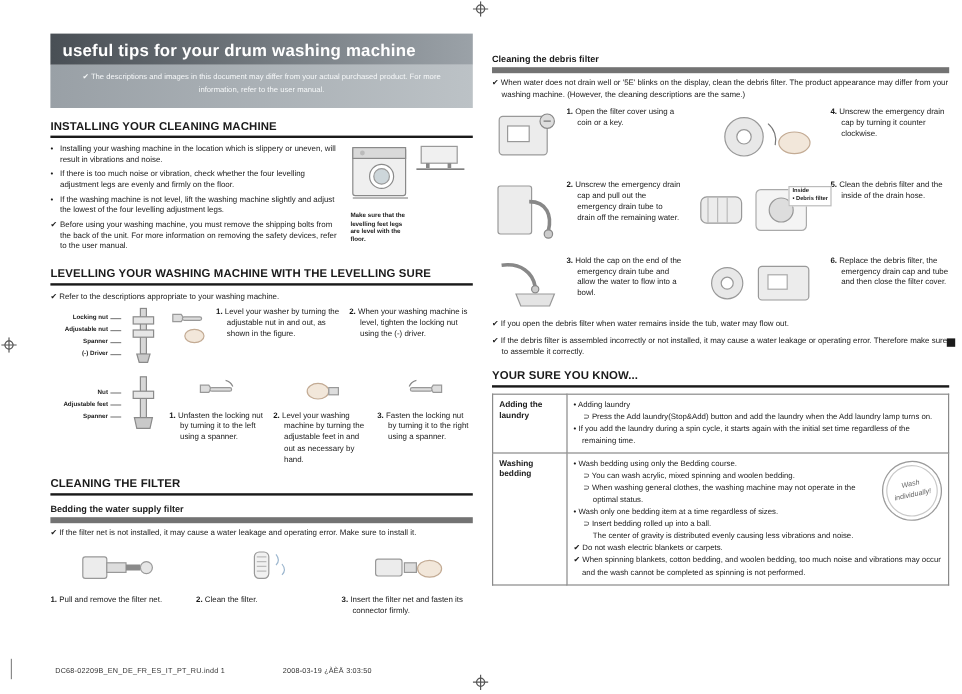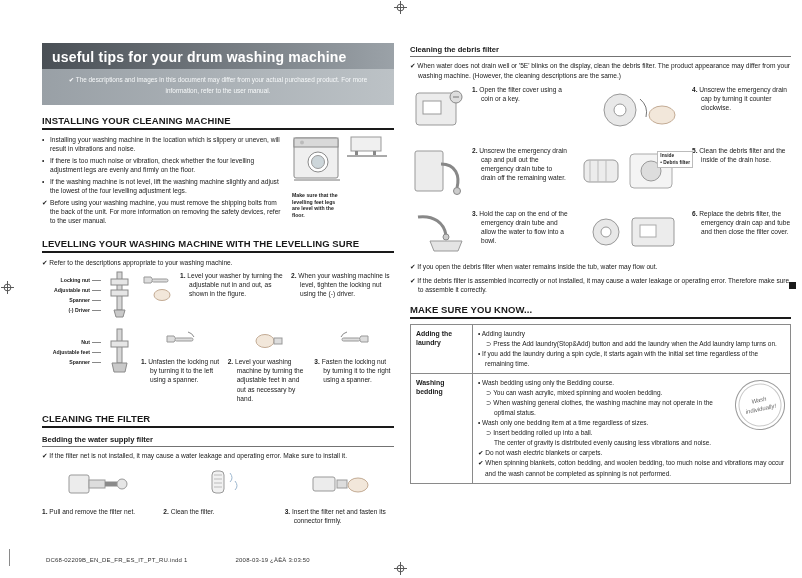--- a/index.html
+++ b/index.html
@@ -1,27 +1,27 @@
 <!DOCTYPE html>
 <html><head>
 <meta charset="utf-8">
 <style>
   *{box-sizing:border-box;margin:0;padding:0}
   html,body{background:#fff}
   body{font-family:"Liberation Sans",sans-serif;color:#1a1a1a}
   .page{position:relative;width:802px;height:578px;background:#fff;overflow:hidden}
-  .col-left{position:absolute;left:42px;top:43px;width:352px}
+  .col-left{position:absolute;left:42px;top:28px;width:352px}
   .col-right{position:absolute;left:410px;top:38px;width:381px}
 
   .banner{margin-bottom:8px}
   .banner-title{background:linear-gradient(90deg,#494f55,#9ba2a8);color:#fff;font-size:14px;font-weight:bold;padding:6px 10px 4px;letter-spacing:.2px}
   .banner-note{background:linear-gradient(90deg,#99a0a6,#bcc2c6);color:#f6f8f9;font-size:6.4px;line-height:1.7;text-align:center;padding:6px 18px 8px}
 
   .h1{font-size:9.5px;font-weight:bold;border-bottom:2px solid #1a1a1a;padding-bottom:2px;margin:10px 0 5px;letter-spacing:.1px}
-  .h2{font-size:7.6px;font-weight:bold;border-bottom:1px solid #737373;padding-bottom:2px;margin:7px 0 4px}
+  .h2{font-size:7.6px;font-weight:bold;border-bottom:5px solid #737373;padding-bottom:2px;margin:7px 0 4px}
   .note{font-size:6.6px;line-height:1.45;margin:2px 0 4px}
   .hang{padding-left:8px;text-indent:-8px}
 
   .bullet{position:relative;padding-left:8px;font-size:6.6px;line-height:1.4;margin-bottom:2.5px}
   .bullet .mk{position:absolute;left:0;top:0}
 
   .install-row{display:flex;gap:6px}
   .install-bullets{flex:1}
   .install-fig{width:102px;display:flex;flex-wrap:wrap;align-items:flex-start;column-gap:3px;row-gap:2px}
   .fig-caption{font-size:5.2px;font-weight:bold;line-height:1.3;width:48px}
@@ -319,21 +319,21 @@
           <rect x="54" y="9" width="42" height="28" rx="3" fill="#ececec" stroke="#999"></rect>
           <rect x="62" y="16" width="16" height="12" fill="#fff" stroke="#aaa"></rect>
         </svg>
       </div>
       <div class="step"><b>6.</b> <span>Replace the debris filter, the emergency drain cap and tube and then close the filter cover.</span></div>
     </div>
 
     <div class="note hang">✔ If you open the debris filter when water remains inside the tub, water may flow out.</div>
     <div class="note hang">✔ If the debris filter is assembled incorrectly or not installed, it may cause a water leakage or operating error. Therefore make sure to assemble it correctly.</div>
 
-    <div class="h1 mt">MAKE SURE YOU KNOW...</div>
+    <div class="h1 mt">YOUR SURE YOU KNOW...</div>
     <table class="know-table">
       <tbody>
           <tr>
         <td class="klabel">Adding the laundry</td>
         <td class="kcontent">
           <div class="l0">• Adding laundry</div>
           <div class="l1">⊃ Press the Add laundry(Stop&amp;Add) button and add the laundry when the Add laundry lamp turns on.</div>
           <div class="l0">• If you add the laundry during a spin cycle, it starts again with the initial set time regardless of the remaining time.</div>
         </td>
       </tr>

